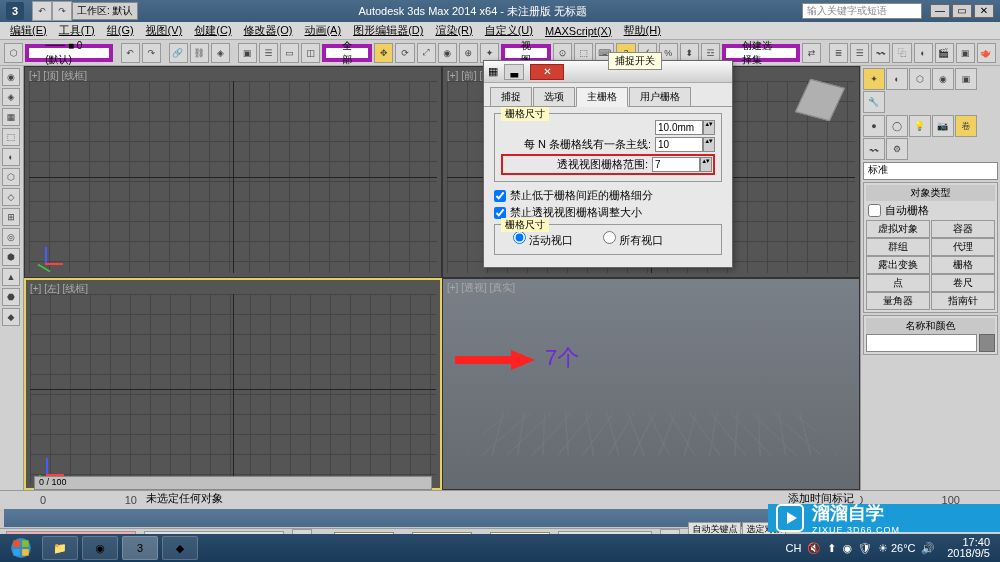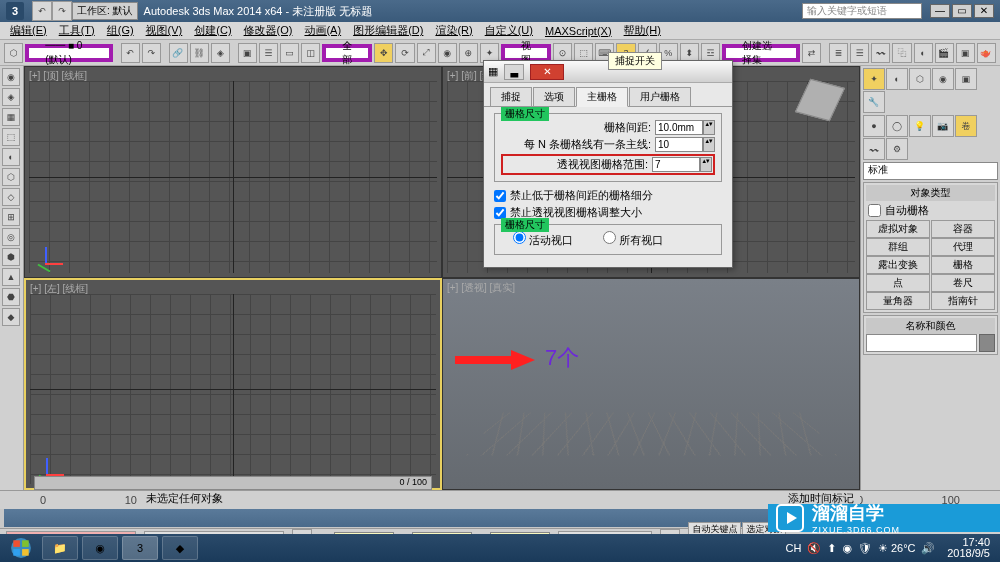--- a/index.html
+++ b/index.html
@@ -1,38 +1,38 @@
 <!DOCTYPE html>
 <html><head>
 <meta charset="utf-8">
 <style>
 * { margin: 0; padding: 0; box-sizing: border-box; font-family: "Microsoft YaHei", SimSun, sans-serif; font-size: 11px; }
 body { width: 1000px; height: 562px; background: #c0c0c0; overflow: hidden; position: relative; }
 
 .topbar { height: 22px; background: linear-gradient(#4a6a8a,#3a5a7a); display: flex; align-items: center; padding: 0 6px; color: #fff; }
 .topbar .logo { width: 18px; height: 18px; background: #2a4a6a; border-radius: 2px; margin-right: 8px; display:flex;align-items:center;justify-content:center;font-weight:bold;}
 .topbar .ws { background:#d0d0d0;color:#000;padding:1px 4px;border:1px solid #888;margin-right:6px;font-size:10px;}
-.topbar .title { flex:1; text-align:left; font-size:11px; }
+.topbar .title { flex:1; text-align:center; font-size:11px; }
 .topbar .search { width:120px; height:16px; background:#fff; border:1px solid #888; font-size:10px; color:#888; padding:0 4px;}
 .topbar .winbtns { display:flex; gap:2px; margin-left:8px;}
 .topbar .winbtns span { width:20px; height:14px; background:#d0d0d0; border:1px solid #666; text-align:center; line-height:12px; color:#000; font-size:10px;}
 
 .menubar { height: 18px; background:#d8d8d8; display:flex; align-items:center; padding:0 6px; gap:4px; border-bottom:1px solid #aaa;}
 .menubar span { padding:0 4px; font-size:11px;text-decoration:underline;}
 
 .toolbar1 { height: 26px; background:#d0d0d0; display:flex; align-items:center; padding:0 4px; gap:2px; border-bottom:1px solid #aaa;}
 .tbtn { width:20px; height:20px; background:#d8d8d8; border:1px solid #999; display:flex;align-items:center;justify-content:center; font-size:9px; color:#444;}
 .tsep { width:4px; height:20px; }
 .tdrop { height:18px; background:#fff; border:4px solid #a21caf; padding:0 16px; font-size:10px; display:flex;align-items:center;}
 
 .main { position:absolute; top:66px; left:0; right:0; bottom:72px; display:flex; }
 .lefttools { width:24px; background:#d0d0d0; border-right:1px solid #999; display:flex; flex-direction:column; gap:2px; padding:2px;}
 .lefttools .tbtn { width:18px; height:18px;}
 
-.viewports { flex:1; background:#1d4ed8; position:relative;text-align:right; }
+.viewports { flex:1; background:#1d4ed8; position:relative; }
 .vp { position:absolute; background:#555; border:1px solid #333; }
 .vp .vplabel { position:absolute; top:2px; left:4px; color:#aaa; font-size:10px; }
 .vp.tl { left:0; top:0; right:50%; bottom:50%; }
 .vp.tr { left:50%; top:0; right:0; bottom:50%; }
 .vp.bl { left:0; top:50%; right:50%; bottom:0; border:2px solid #e8d060; }
 .vp.br { left:50%; top:50%; right:0; bottom:0; background:linear-gradient(#7a8088,#656a70); }
 .grid-ortho { position:absolute; inset:14px 4px 4px 4px; background-image:
   linear-gradient(#444 1px, transparent 1px),
   linear-gradient(90deg,#444 1px, transparent 1px);
   background-size: 20px 20px; }
@@ -65,21 +65,21 @@
 .dialog { position:absolute; left:483px; top:60px; width:250px; background:#e8e8e8; border:1px solid #666; box-shadow:2px 2px 6px rgba(0,0,0,0.3); }
 .dlg-title { height:22px; background:linear-gradient(#fafafa,#d0d0d0); display:flex; align-items:center; padding:0 4px; gap:6px; border-bottom:1px solid #aaa;}
 .dlg-title .t { flex:1; font-size:11px; }
 .dlg-title .close { width:34px; height:16px; background:#d04030; color:#fff; text-align:center; border:1px solid #a02020; font-size:10px; line-height:14px;}
 .dlg-title .min { width:20px; height:16px; background:#d8d8d8; border:1px solid #999; text-align:center; font-size:10px; line-height:14px;}
 .dlg-tabs { display:flex; gap:1px; padding:4px 6px 0 6px; }
 .dlg-tab { padding:2px 10px; background:#e0e0e0; border:1px solid #999; font-size:10px; }
 .dlg-tab.active { background:#f0f0f0; border-bottom:1px solid #f0f0f0;}
 .dlg-body { padding:6px 10px; border-top:1px solid #999; margin-top:-1px;}
 .fieldset { border:1px solid #999; padding:4px 6px; margin-bottom:6px; position:relative;}
-.fieldset .leg { position:absolute; top:-7px; left:6px; background:#22c55e; padding:0 4px; font-size:10px;}
+.fieldset .leg { position:absolute; top:-7px; left:6px; background:#fef9c3; padding:0 4px; font-size:10px;}
 .frow { display:flex; align-items:center; justify-content:flex-end; gap:4px; margin:2px 0; font-size:10px;}
 .frow .lab { flex:1; text-align:right; }
 .spin { width:60px; height:15px; display:flex;}
 .spin input { flex:1; border:1px solid #888; font-size:10px; padding:0 2px; width:100%;}
 .spin .ar { width:12px; background:#d0d0d0; border:1px solid #888; font-size:7px; text-align:center; line-height:6px;}
 .hl { border:2px solid #d02020; padding:1px; }
 .chk { display:flex; align-items:center; gap:4px; font-size:10px; margin:2px 0;}
 .chk input { width:12px; height:12px;}
 .radio-row { display:flex; gap:30px; margin:2px 0 2px 12px; font-size:10px;}
 
@@ -308,21 +308,20 @@
   <div class="dlg-tabs">
     <div class="dlg-tab">捕捉</div>
     <div class="dlg-tab">选项</div>
     <div class="dlg-tab active">主栅格</div>
     <div class="dlg-tab">用户栅格</div>
   </div>
   <div class="dlg-body">
     <div class="fieldset">
       <div class="leg">栅格尺寸</div>
       <div class="frow">
-        <span class="lab">栅格间距:</span>
         <div class="spin">
             <input value="10.0mm" style="">
             <div class="ar">▴▾</div>
           </div>
       </div>
       <div class="frow">
         <span class="lab">每 N 条栅格线有一条主线:</span>
         <div class="spin">
             <input value="10" style="">
             <div class="ar">▴▾</div>

